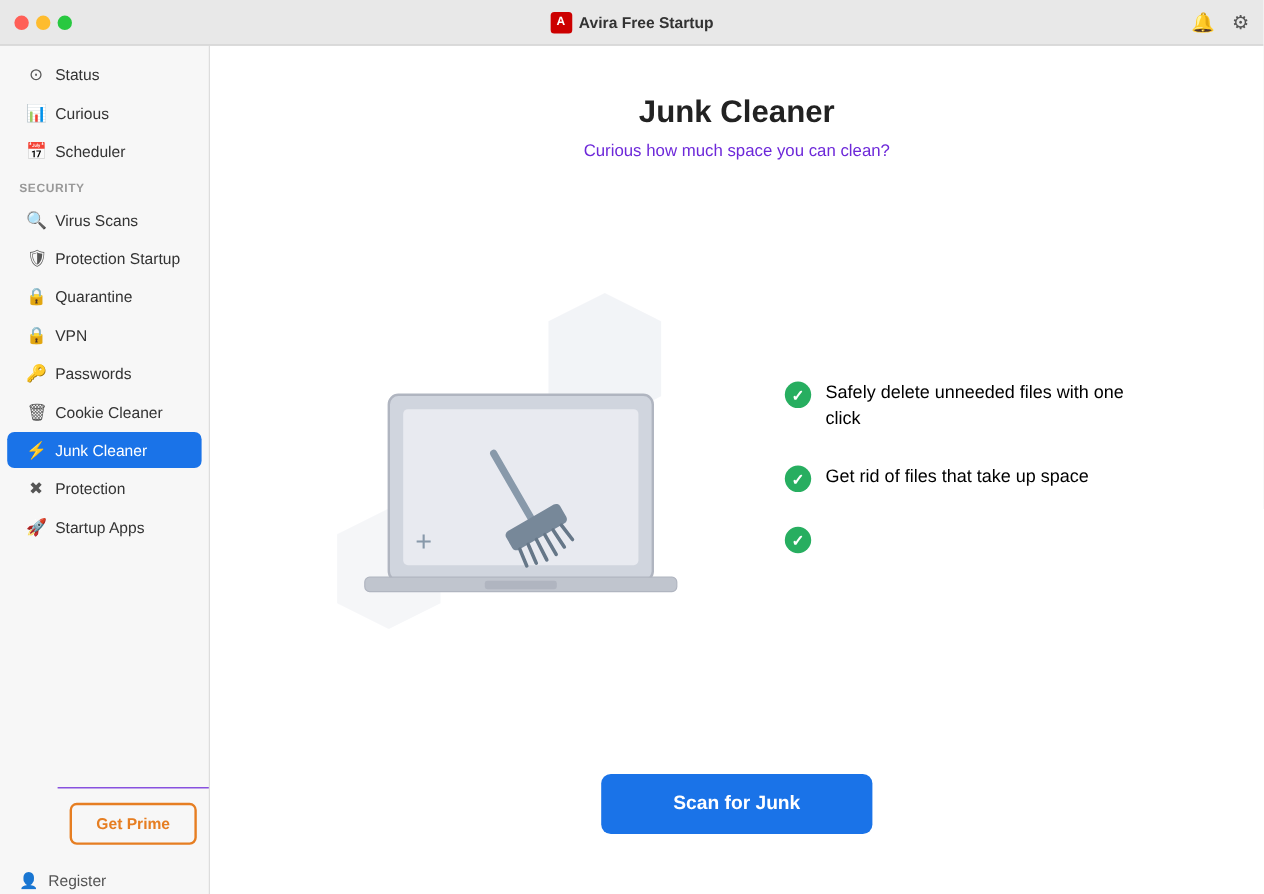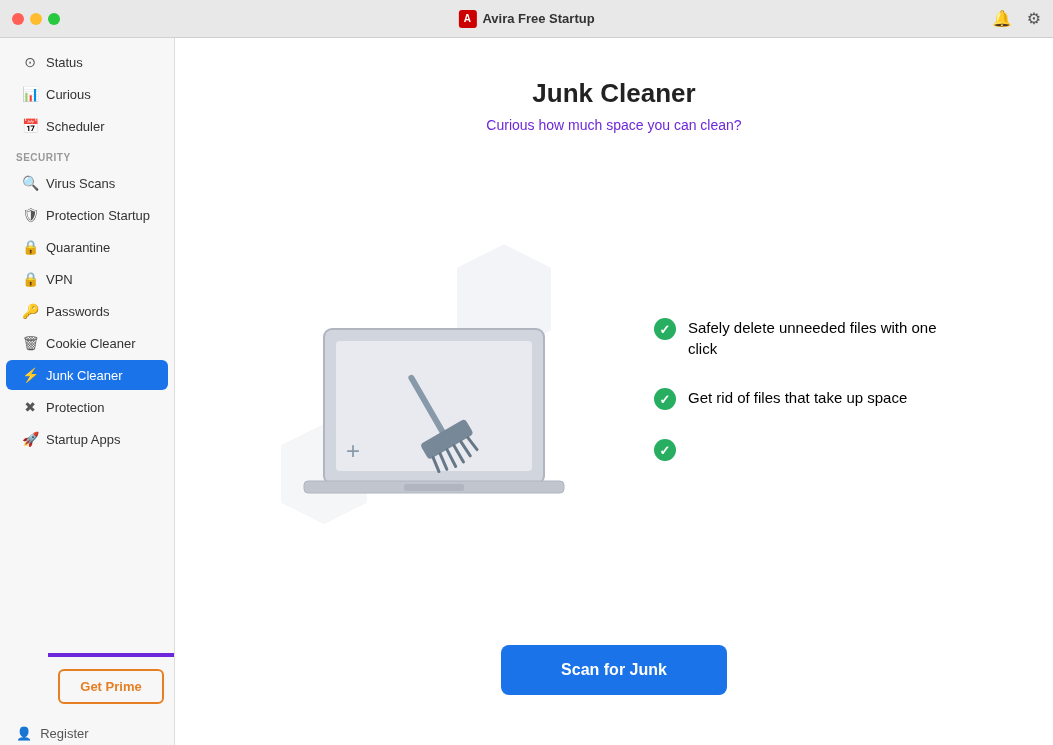--- a/index.html
+++ b/index.html
@@ -124,21 +124,21 @@
       font-weight: 700;
       color: #999;
       text-transform: uppercase;
       letter-spacing: 0.5px;
       padding: 10px 16px 4px 16px;
     }
 
     .sidebar-bottom {
       margin-top: auto;
       padding: 12px 10px;
-      border-top: 4px solid #6d28d9;
+      border-top: 1px solid #6d28d9;
       margin-left: 48px;
     }
 
     .get-prime-btn {
       width: 100%;
       padding: 8px 0;
       background: transparent;
       border: 2px solid #e67e22;
       color: #e67e22;
       border-radius: 6px;

